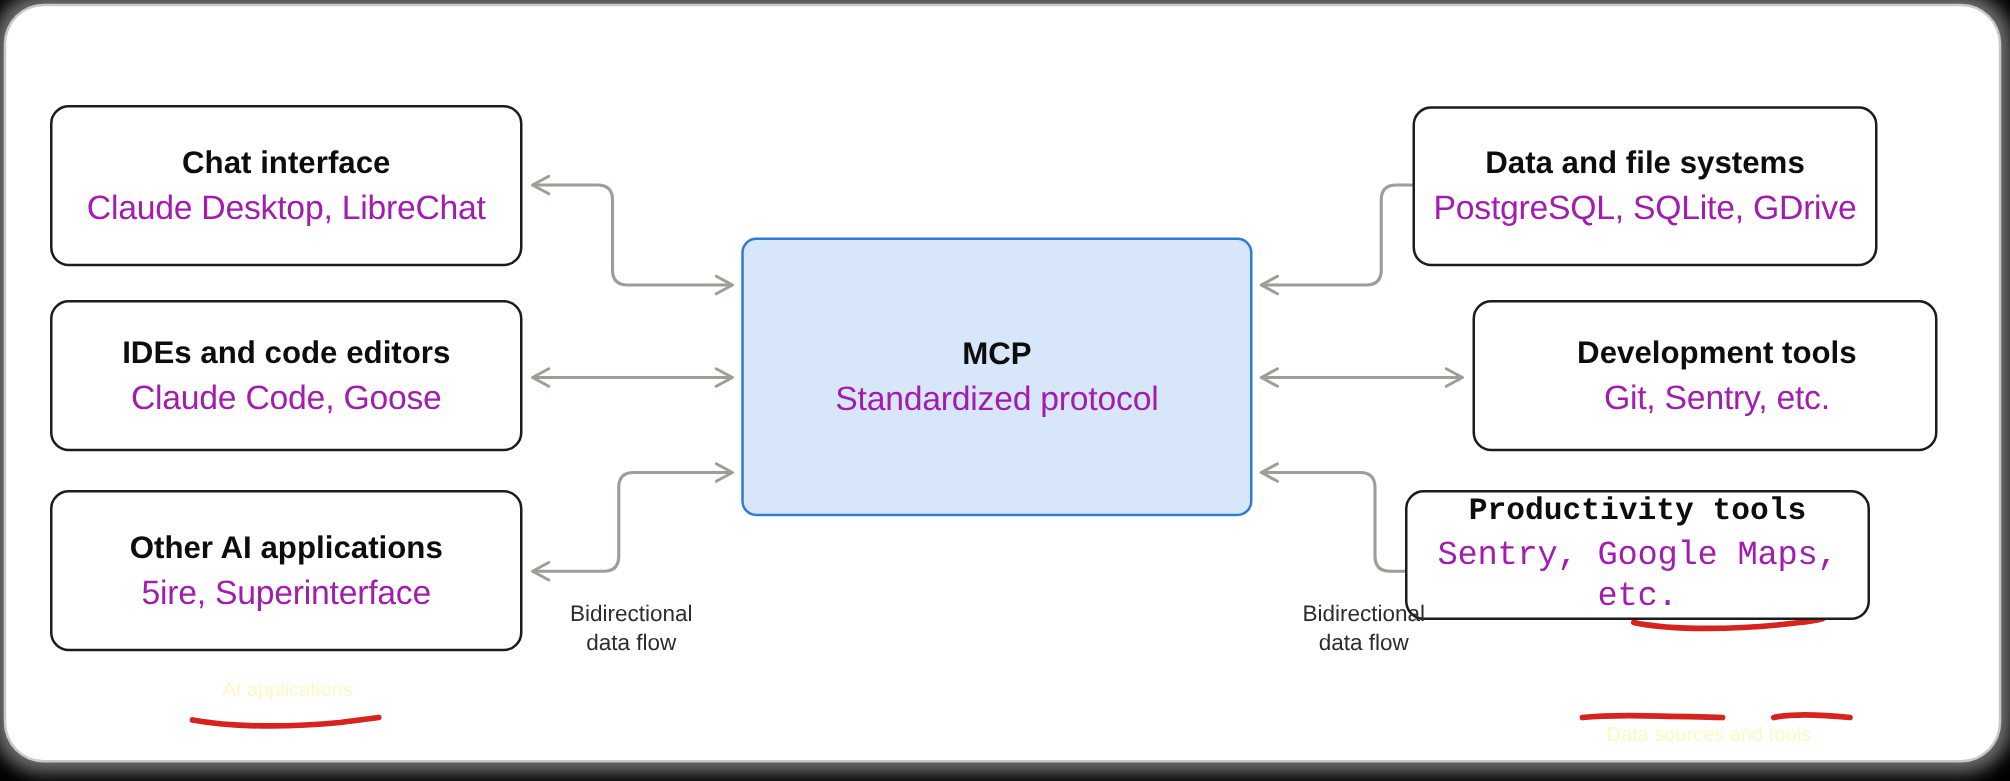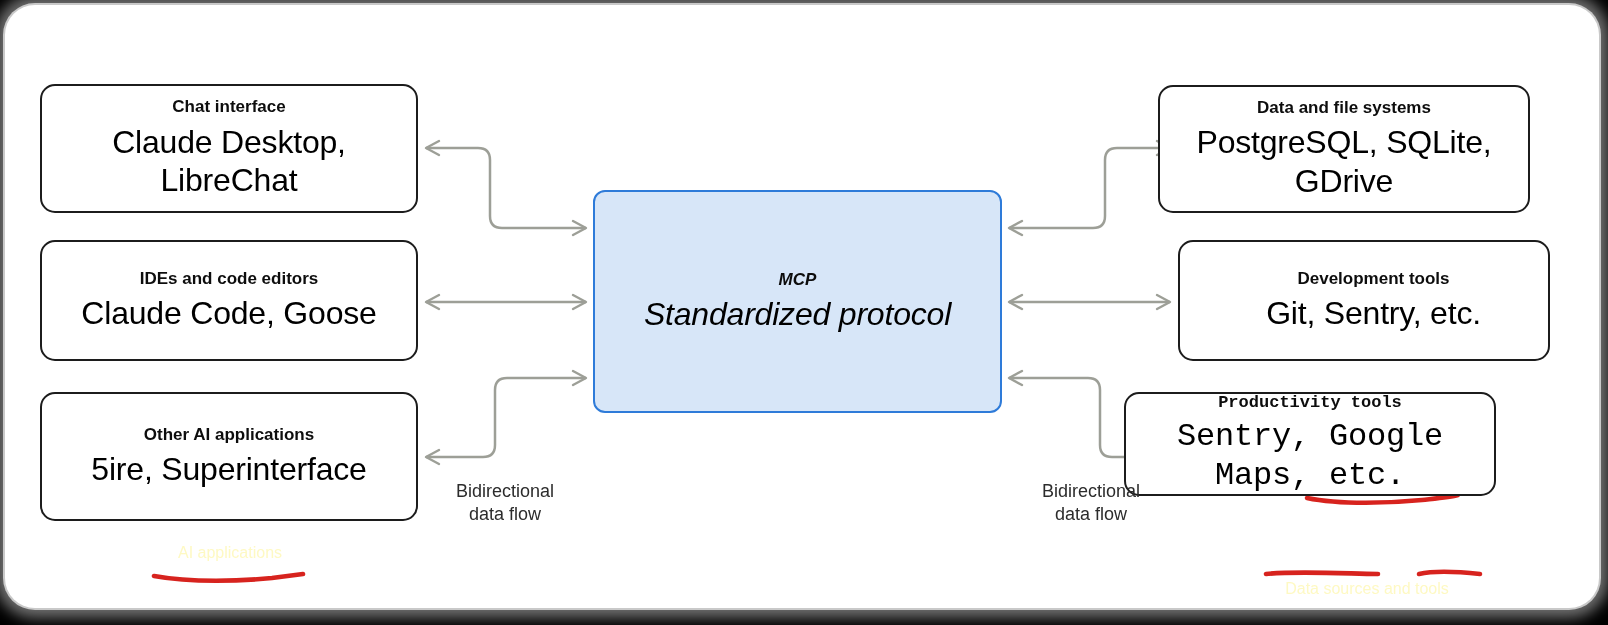--- a/index.html
+++ b/index.html
@@ -11,24 +11,24 @@
     position:absolute; left:5px; top:5px; right:9px; bottom:17px;
     background:#fff; border-radius:30px;
     box-shadow:0 0 0 2px #c9c9c9, 0 0 14px 10px rgba(185,185,185,0.6);
   }
   .node {
     position:absolute; background:#fff;
     border:2.5px solid #1c1c1c; border-radius:15px;
     display:flex; flex-direction:column; align-items:center; justify-content:center;
     text-align:center; gap:5px; box-sizing:border-box;
   }
-  .node-title   { font-size:17px; font-weight:bold; color:#0d0d0d; line-height:1.2; }
-  .node-sub     { font-size:32px; font-weight:400; color:#000000; line-height:1.2; letter-spacing:-0.2px; }
+  .node-title   { font-size:25px; font-weight:bold; color:#0d0d0d; line-height:1.2; }
+  .node-sub     { font-size:27px; font-weight:400; color:#a21caf; line-height:1.2; letter-spacing:-0.2px; }
   .node-mcp {
-    background:#d7e6f8; border-color:#2e7bd9; border-width:2.5px; border-radius:12px;font-style:italic;
+    background:#d7e6f8; border-color:#2e7bd9; border-width:2.5px; border-radius:12px;
   }
   .flow-label {
     position:absolute; width:220px; text-align:center;
     font-size:18px; font-weight:500; color:#2c2c2c; line-height:1.28;
   }
   .group-label {
     position:absolute; width:300px; text-align:center;
     font-size:16px; font-weight:500; color:#fef9c3;
   }
   svg.overlay { position:absolute; left:0; top:0; pointer-events:none; }
@@ -75,21 +75,21 @@
   <div class="node" style="left:40px; top:392px; width:378px; height:129px;">
     <div class="node-title">Other AI applications</div>
     <div class="node-sub">5ire, Superinterface</div>
   </div>
 
   <div class="node node-mcp" style="left:593px; top:190px; width:409px; height:223px;">
     <div class="node-title">MCP</div>
     <div class="node-sub">Standardized protocol</div>
   </div>
 
-  <div class="node" style="left:1158px; top:85px; width:372px; height:128px;">
+  <div class="node" style="left:1130px; top:85px; width:372px; height:128px;">
     <div class="node-title">Data and file systems</div>
     <div class="node-sub">PostgreSQL, SQLite, GDrive</div>
   </div>
   <div class="node" style="left:1178px; top:240px; width:372px; height:121px;padding-left:19px;">
     <div class="node-title">Development tools</div>
     <div class="node-sub">Git, Sentry, etc.</div>
   </div>
   <div class="node" style="left:1124px; top:392px; width:372px; height:104px;font-family:Liberation Mono, monospace;">
     <div class="node-title">Productivity tools</div>
     <div class="node-sub">Sentry, Google Maps, etc.</div>

